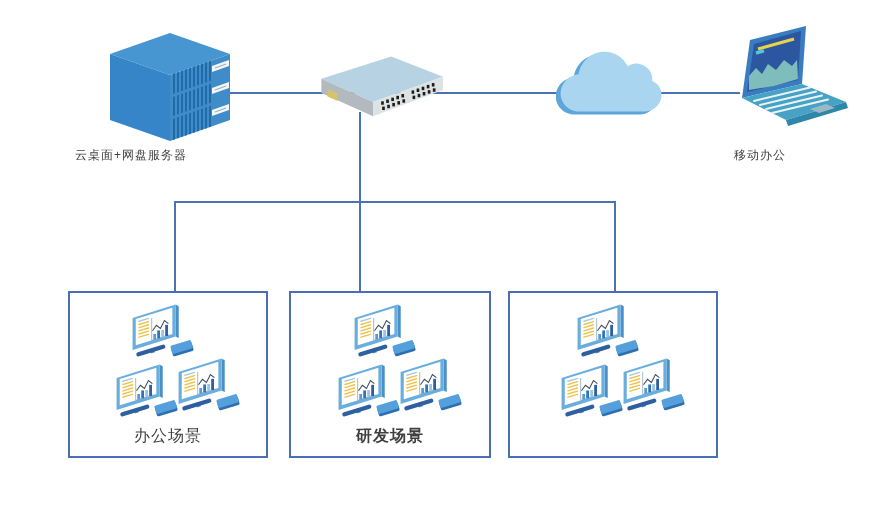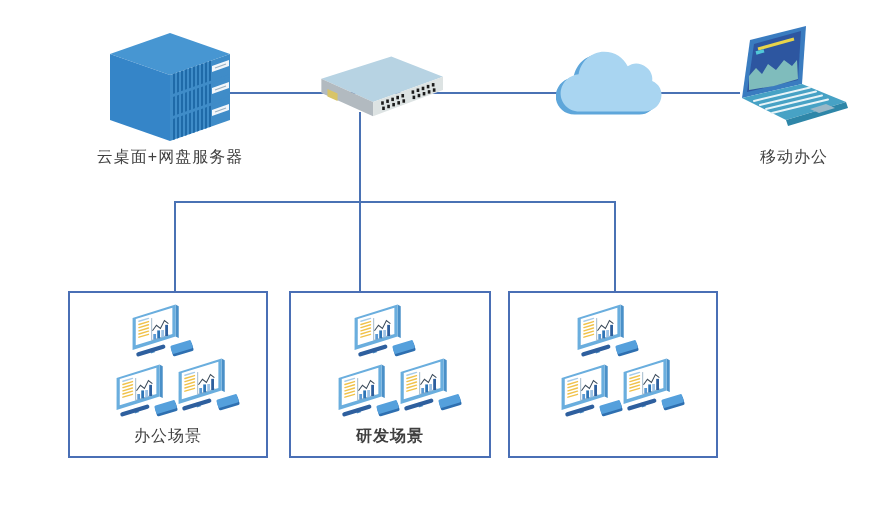--- a/index.html
+++ b/index.html
@@ -12,23 +12,22 @@
     background: #ffffff;
     overflow: hidden;
   }
   .line { position: absolute; background: #4a72b4; z-index: 1; }
   .node { position: absolute; z-index: 2; }
   .node svg { display: block; }
   .node-label {
     position: absolute;
     z-index: 2;
     color: #3f3f3f;
-    font-size: 16px;
+    font-size: 12px;
     letter-spacing: 1px;
-    text-align: center;
     white-space: nowrap;
   }
   .scene-box {
     position: absolute;
     border: 2px solid #4a6fb5;
     background: #ffffff;
     z-index: 2;
   }
   .ws { position: absolute; }
   .scene-label {

